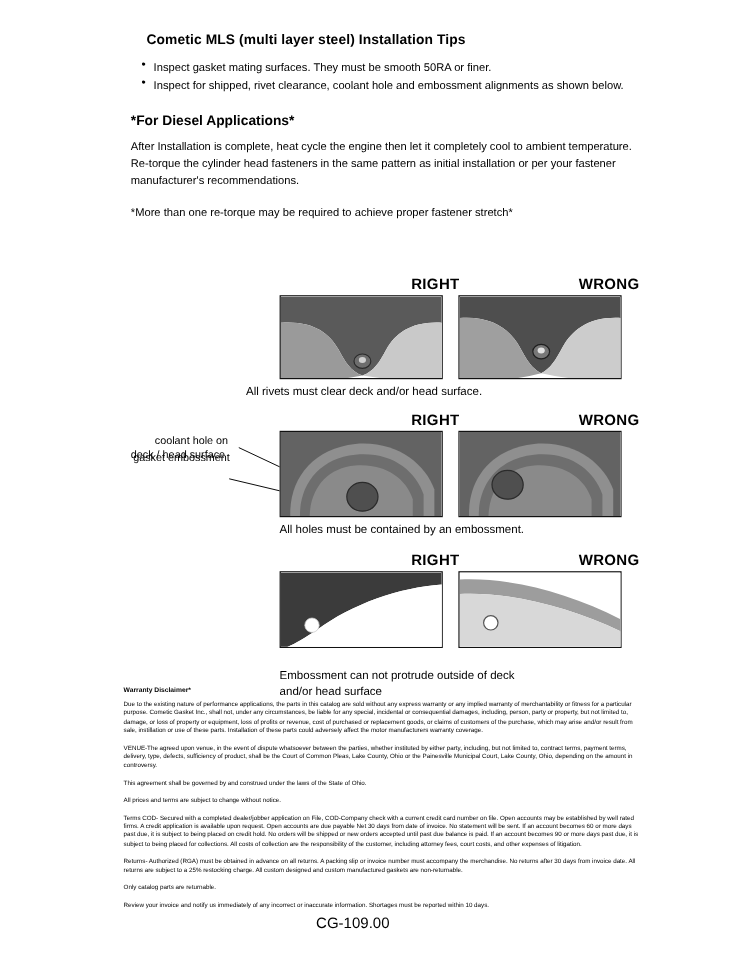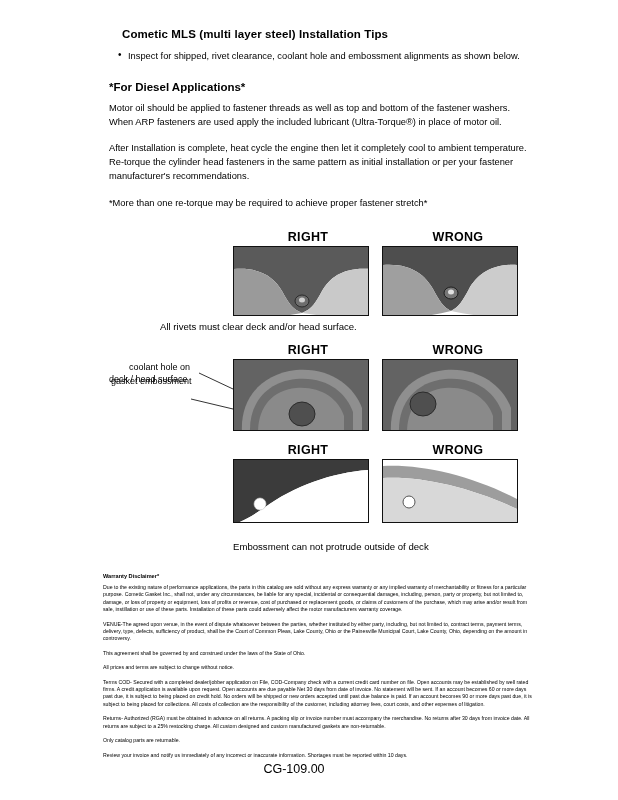--- a/index.html
+++ b/index.html
@@ -95,21 +95,21 @@
     position: relative;
     margin-bottom: 3px;
   }
   .fig-labels {
     display: flex;
     width: 100%;
   }
   .fig-label {
     font-size: 12.5px;
     font-weight: bold;
-    text-align: center;
+    text-align: right;
     letter-spacing: 0.3px;
   }
   .fig-caption {
     font-size: 9.6px;
     margin: 4px 0 0 0;
     line-height: 13px;
   }
   .panel-pair {
     display: flex;
   }
@@ -166,25 +166,25 @@
 </style>
 </head>
 <body>
 
 <div class="page">
 
   <div class="content">
     <h1 class="title">Cometic MLS (multi layer steel) Installation Tips</h1>
 
     <ul class="subbullets">
+      <li>Inspect gasket mating surfaces.  They must be smooth 50RA or finer.</li>
       <li>Inspect for shipped, rivet clearance, coolant hole and embossment alignments as shown below.</li>
     </ul>
 
     <h2 class="subtitle">*For Diesel Applications*</h2>
-    <p class="para">Motor oil should be applied to fastener threads as well as top and bottom of the fastener washers.  When ARP fasteners are used apply the included lubricant (Ultra-Torque®) in place of motor oil.</p>
     <p class="para">After Installation is complete, heat cycle the engine then let it completely cool to ambient temperature. Re-torque the cylinder head fasteners in the same pattern as initial installation or per your fastener manufacturer's recommendations.</p>
     <p class="para tight">*More than one re-torque may be required to achieve proper fastener stretch*</p>
   </div>
 
   <div class="figures">
 
     <div class="fig-row">
       <div class="fig-labels" style="margin-left:130px;">
         <div class="fig-label" style="width:150px;">RIGHT</div>
         <div class="fig-label" style="width:150px;">WRONG</div>
@@ -204,21 +204,21 @@
           <svg width="136" height="70" viewBox="0 0 136 70">
             <rect x="0" y="0" width="136" height="70" fill="#ffffff"></rect>
             <path d="M0,0 L136,0 L136,18 C108,16 94,28 86,42 C80,53 76,60 68,64 C60,60 56,53 50,42 C42,28 28,16 0,18 Z" fill="#4e4e4e"></path>
             <path d="M0,18 C28,16 42,28 50,42 C56,53 60,60 68,64 C56,67 44,69 34,70 L0,70 Z" fill="#9f9f9f"></path>
             <path d="M136,18 C108,16 94,28 86,42 C80,53 76,60 68,64 C82,67 96,69 108,70 L136,70 Z" fill="#cccccc"></path>
             <ellipse cx="68" cy="46" rx="7" ry="6" fill="#777777" stroke="#1f1f1f" stroke-width="1"></ellipse>
             <ellipse cx="68" cy="45" rx="3" ry="2.5" fill="#e2e2e2"></ellipse>
           </svg>
         </div>
       </div>
-      <p class="fig-caption" style="margin-left:57px;">All rivets must clear deck and/or head surface.</p>
+      <p class="fig-caption" style="margin-left:102px;">All rivets must clear deck and/or head surface.</p>
     </div>
 
     <div class="fig-row" style="margin-top:10px;">
       <div class="fig-labels" style="margin-left:130px;">
         <div class="fig-label" style="width:150px;">RIGHT</div>
         <div class="fig-label" style="width:150px;">WRONG</div>
       </div>
 
       <div style="position:relative;">
         <div class="panel-pair" style="margin-left:130px; margin-top:2px;">
@@ -248,20 +248,21 @@
           <svg width="132" height="72" style="position:absolute;left:0;top:0;">
             <line x1="96" y1="14" x2="130" y2="30" stroke="#000" stroke-width="0.8"></line>
             <line x1="88" y1="40" x2="130" y2="50" stroke="#000" stroke-width="0.8"></line>
           </svg>
           <div class="callout-text" style="left:26px; top:2px;">coolant hole on</div>
           <div class="callout-text" style="left:6px; top:14px;">deck / head surface</div>
           <div class="callout-text" style="left:8px; top:16px;">gasket embossment</div>
         </div>
       </div>
 
+      <p class="fig-caption" style="margin-left:130px;">All holes must be contained by an embossment.</p>
     </div>
 
     <div class="fig-row" style="margin-top:12px;">
       <div class="fig-labels" style="margin-left:130px;">
         <div class="fig-label" style="width:150px;">RIGHT</div>
         <div class="fig-label" style="width:150px;">WRONG</div>
       </div>
       <div class="panel-pair" style="margin-left:130px; margin-top:2px;">
         <div class="panel" style="width:136px;height:64px;margin-right:13px;">
           <svg width="136" height="64" viewBox="0 0 136 64">
@@ -275,20 +276,21 @@
         <div class="panel" style="width:136px;height:64px;">
           <svg width="136" height="64" viewBox="0 0 136 64">
             <rect x="0" y="0" width="136" height="64" fill="#ffffff"></rect>
             <path d="M0,6 C40,4 90,16 136,40 L136,50 C90,28 40,16 0,18 Z" fill="#9d9d9d"></path>
             <path d="M0,18 C40,16 90,28 136,50 L136,64 L0,64 Z" fill="#d8d8d8"></path>
             <circle cx="26" cy="42" r="6" fill="#ffffff" stroke="#555555" stroke-width="1"></circle>
           </svg>
         </div>
       </div>
       <p class="fig-caption" style="margin-left:130px;margin-top:17px;">Embossment can not protrude outside of deck</p>
+      <p class="fig-caption" style="margin-left:130px;margin-top:0;">and/or head surface</p>
     </div>
 
   </div>
 
   <div class="warranty">
     <h3>Warranty Disclaimer*</h3>
     <p>Due to the existing nature of performance applications, the parts in this catalog are sold without any express warranty or any implied warranty of merchantability or fitness for a particular purpose.  Cometic Gasket Inc., shall not, under any circumstances, be liable for any special, incidental or consequential damages, including, person, party or property, but not limited to, damage, or loss of property or equipment, loss of profits or revenue, cost of purchased or replacement goods, or claims of customers of the purchase, which may arise and/or result from sale, instillation or use of these parts.  Installation of these parts could adversely affect the motor manufacturers warranty coverage.</p>
     <p>VENUE-The agreed upon venue, in the event of dispute whatsoever between the parties, whether instituted by either party, including, but not limited to, contract terms, payment terms, delivery, type, defects, sufficiency of product, shall be the Court of Common Pleas, Lake County, Ohio or the Painesville Municipal Court, Lake County, Ohio, depending on the amount in controversy.</p>
     <p>This agreement shall be governed by and construed under the laws of the State of Ohio.</p>
     <p>All prices and terms are subject to change without notice.</p>

